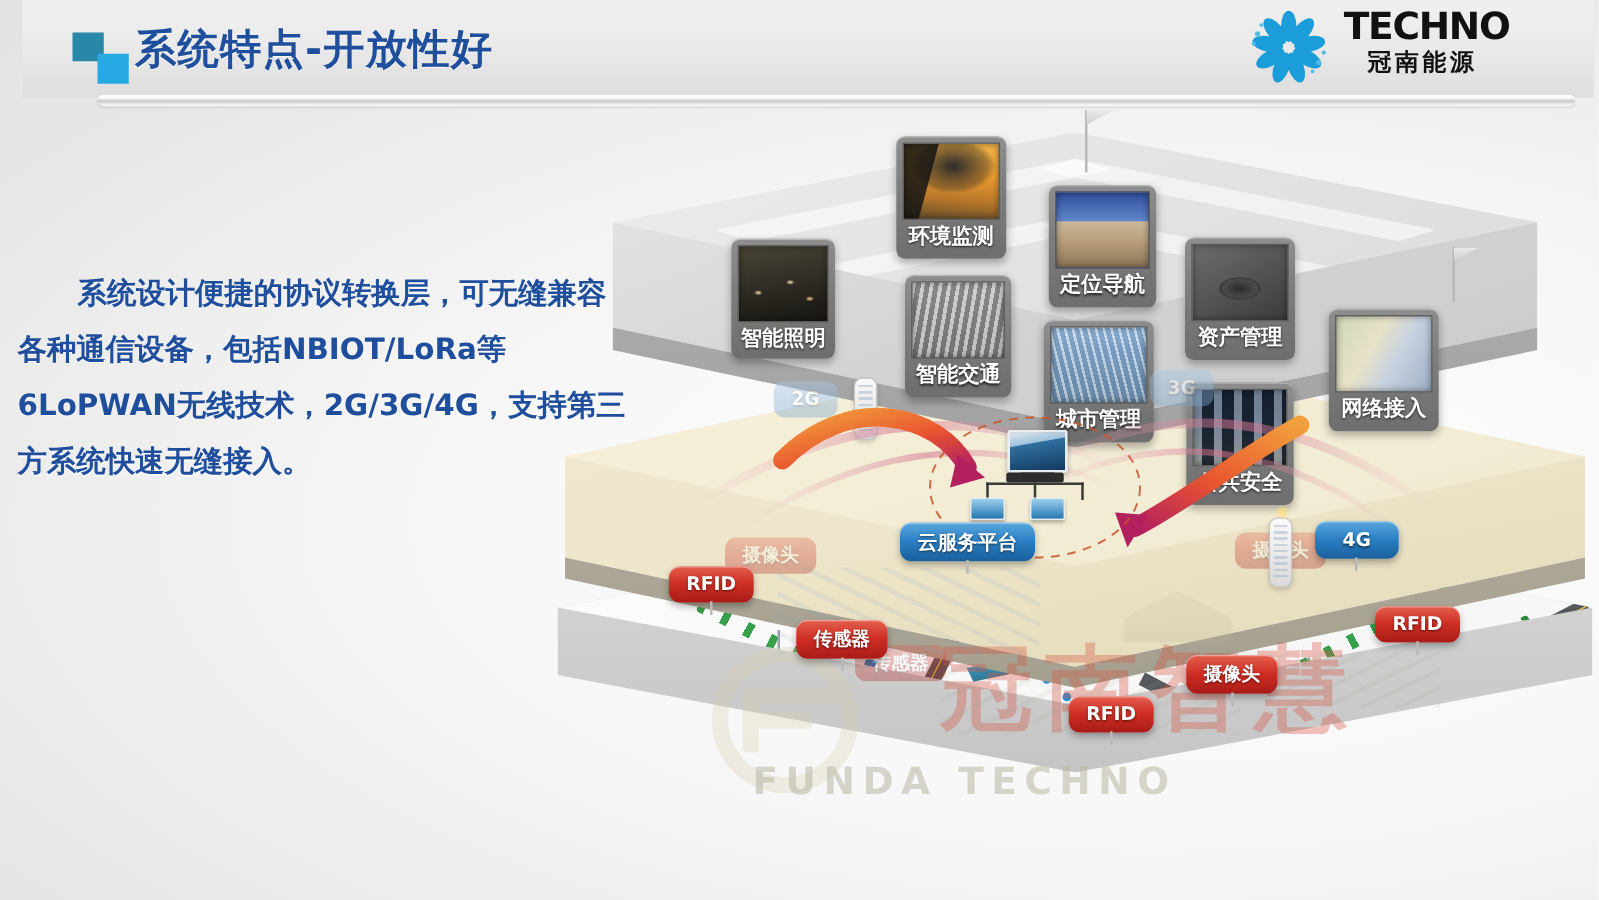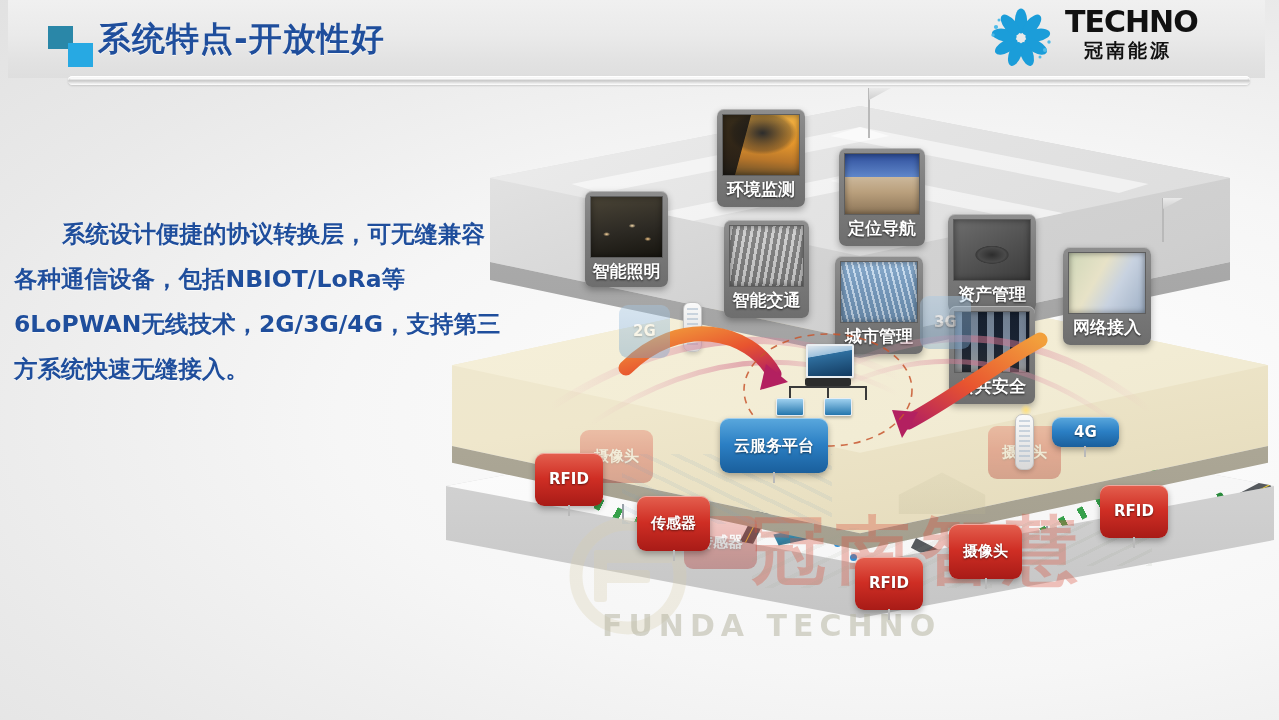--- a/index.html
+++ b/index.html
@@ -7,21 +7,21 @@
   body{
     width:1279px;height:720px;overflow:hidden;
     font-family:"Liberation Sans","DejaVu Sans",sans-serif;
     background:
       radial-gradient(120% 95% at 72% 58%, #ffffff 0%, #f6f6f6 38%, #e9e9e9 66%, #dcdcdc 100%);
     position:relative;
   }
 
   
   .header{
-    position:absolute;left:8px;top:0;width:1257px;height:78px;
+    position:absolute;left:18px;top:0;width:1257px;height:78px;
     background:linear-gradient(180deg,#f0f0f0 0%,#eaeaea 45%,#e2e2e2 78%,#dedede 100%);
   }
   .sq-icon{position:absolute;left:40px;top:26px;width:50px;height:44px;}
   .sq-icon .s1{position:absolute;left:0;top:0;width:25px;height:23px;background:#2a87a8;}
   .sq-icon .s2{position:absolute;left:20px;top:17px;width:25px;height:24px;background:#27a9e3;}
   .page-title{
     position:absolute;left:90px;top:17px;
     font-size:33px;font-weight:bold;color:#1f4e9c;letter-spacing:1px;
     text-shadow:0 1px 0 rgba(255,255,255,.7);
     font-family:"DejaVu Sans","Liberation Sans",sans-serif;
@@ -194,21 +194,21 @@
   .bld.roof{background:linear-gradient(180deg,#3e94b8,#2f7593);}
   .tower{position:absolute;width:12px;border-radius:3px 3px 0 0;
     background:linear-gradient(90deg,#9fcbe4,#4e8fb5 55%,#cfd6dc 56%,#aab4bc);}
   .car{position:absolute;width:9px;height:5px;border-radius:2px;}
 
   
   .svg-ov{position:absolute;left:0;top:0;width:849px;height:642px;overflow:visible;}
 
   
   .tag{
-    position:absolute;border-radius:9px;padding:12px 14px;height:29px;line-height:29px;
+    position:absolute;border-radius:9px;padding:0 14px;height:29px;line-height:29px;
     color:#fff;font-size:15px;font-weight:bold;white-space:nowrap;
     font-family:"DejaVu Sans","Liberation Sans",sans-serif;
     text-shadow:0 1px 2px rgba(0,0,0,.55);
     box-shadow:0 3px 6px rgba(0,0,0,.3), inset 0 1px 0 rgba(255,255,255,.45);
   }
   .tag.red{background:linear-gradient(180deg,#e4604f 0%,#cf2e24 48%,#a81b17 100%);}
   .tag.blue{background:linear-gradient(180deg,#5aa8dd 0%,#2b7fc4 48%,#1a5f9c 100%);}
   .tag.ghost{opacity:.30;box-shadow:none;}
   .tag.faint{opacity:.42;box-shadow:none;
     background:linear-gradient(180deg,#a8c9e4,#7ba7cc);}
@@ -416,21 +416,21 @@
   <div class="card" style="left:294px;top:142px;width:85px;height:98px;">
     <div class="thumb th-traffic"></div>
     <div class="cap">智能交通</div>
   </div>
 
   <div class="card" style="left:405px;top:178px;width:88px;height:98px;">
     <div class="thumb th-city"></div>
     <div class="cap">城市管理</div>
   </div>
 
-  <div class="card" style="left:518px;top:136px;width:88px;height:98px;">
+  <div class="card" style="left:518px;top:112px;width:88px;height:98px;">
     <div class="thumb th-asset"></div>
     <div class="cap">资产管理</div>
   </div>
 
   <div class="card" style="left:633px;top:169px;width:88px;height:98px;">
     <div class="thumb th-net"></div>
     <div class="cap">网络接入</div>
   </div>
 
   <div class="card" style="left:519px;top:228px;width:86px;height:98px;">

